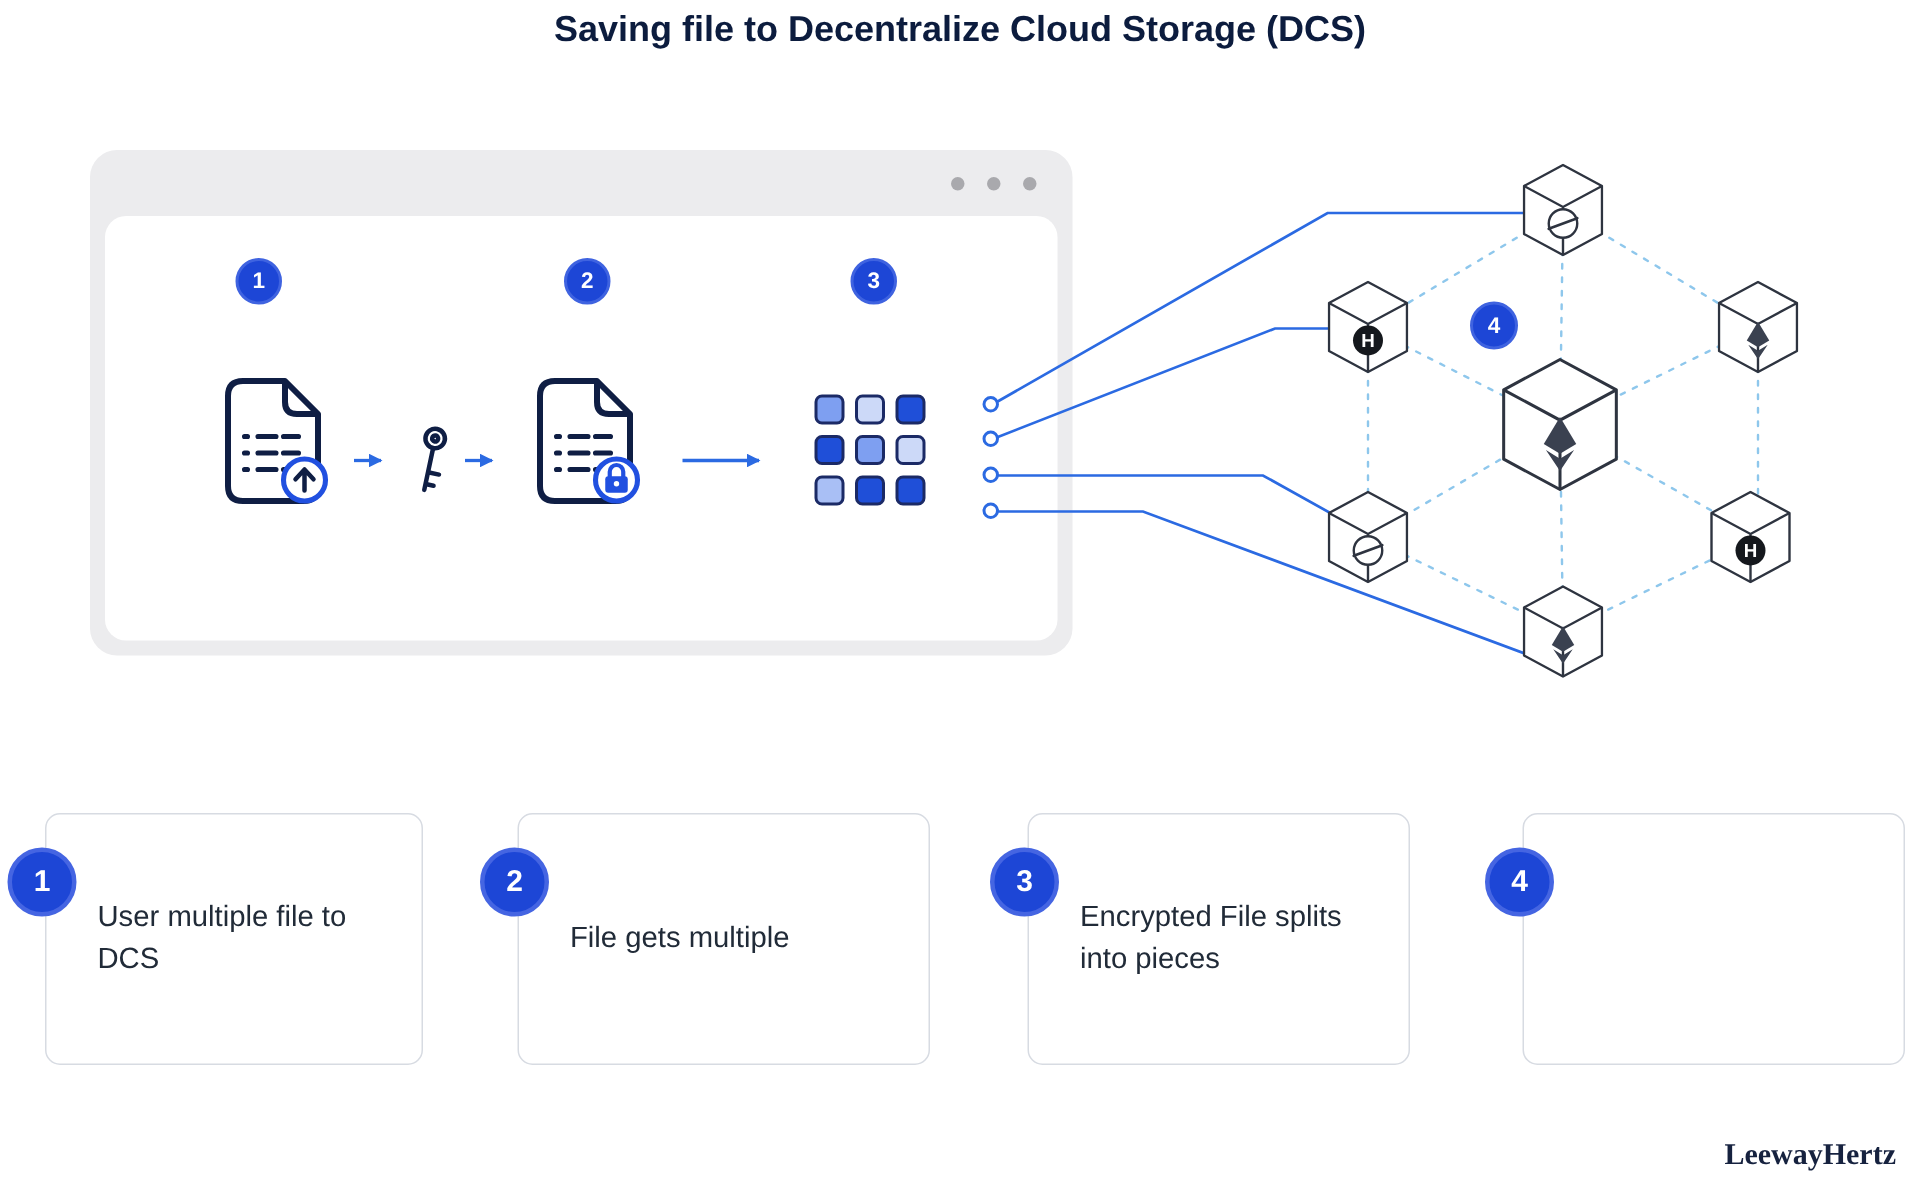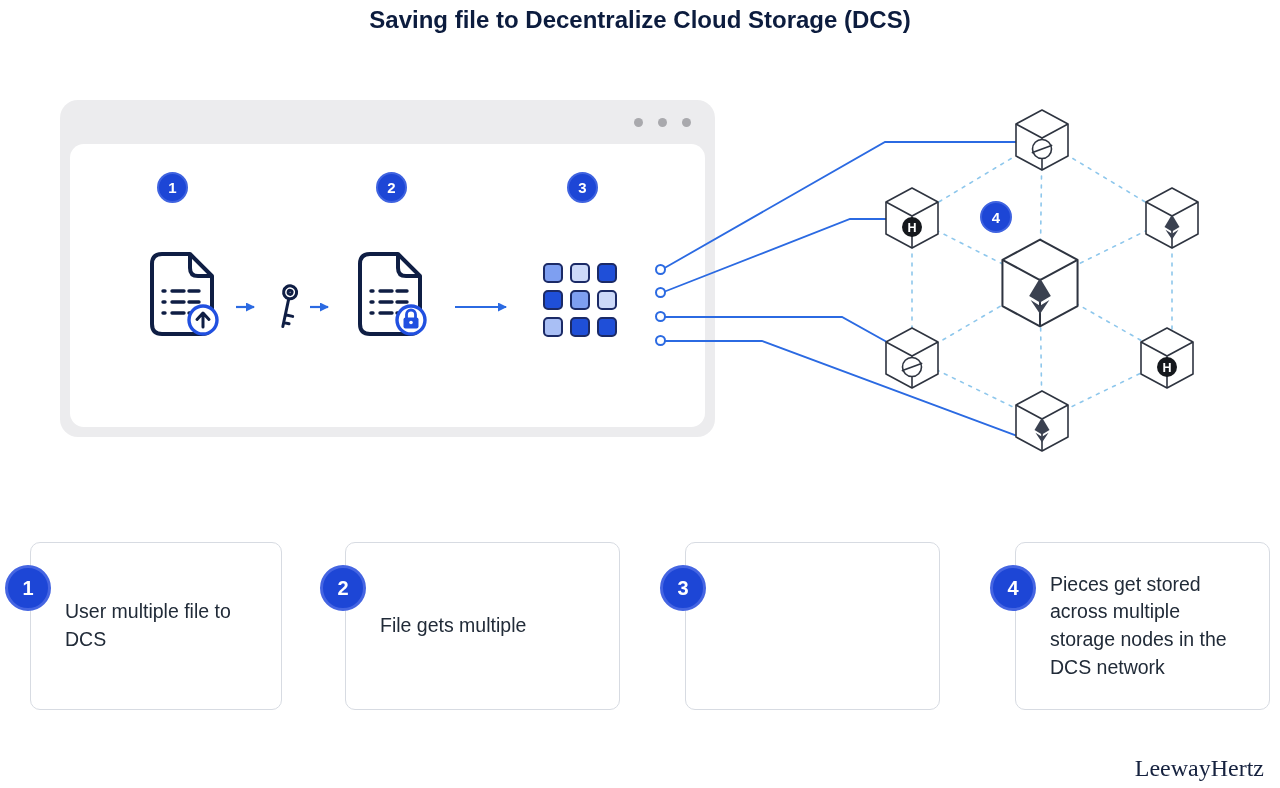--- a/index.html
+++ b/index.html
@@ -46,21 +46,21 @@
   .card-text { font-size:19.5px; line-height:1.42; color:#212b38; padding-left:34px; }
   .card1 { left:30px;  width:252px; }
   .card2 { left:345px; width:275px; }
   .card3 { left:685px; width:255px; }
   .card4 { left:1015px; width:255px; }
   .card1 .card-text { max-width:206px; }
   .card3 .card-text { max-width:228px; }
   .card4 .card-text { max-width:216px; }
 
   .brand { position:absolute; right:16px; bottom:6px; font-family:"Liberation Serif", serif;
-           font-weight:400; font-size:24px; color:#16223f; }
+           font-weight:700; font-size:20px; color:#16223f; }
 </style>
 </head>
 <body>
 
 <div class="page">
 
   <div class="title">Saving file to Decentralize Cloud Storage (DCS)</div>
 
   <svg class="overlay" width="1280" height="788" viewBox="0 0 1280 788">
     <defs>
@@ -231,22 +231,22 @@
     <div class="card-text">User multiple file to DCS</div>
   </div>
 
   <div class="card card2">
     <div class="badge card-badge">2</div>
     <div class="card-text">File gets multiple</div>
   </div>
 
   <div class="card card3">
     <div class="badge card-badge">3</div>
+    <div class="card-text">Encrypted File splits into pieces</div>
   </div>
 
   <div class="card card4">
     <div class="badge card-badge">4</div>
-    <div class="card-text">Pieces get stored across multiple storage nodes in the DCS network</div>
   </div>
 
   <div class="brand">LeewayHertz</div>
 
 </div>
 
 </body></html>

